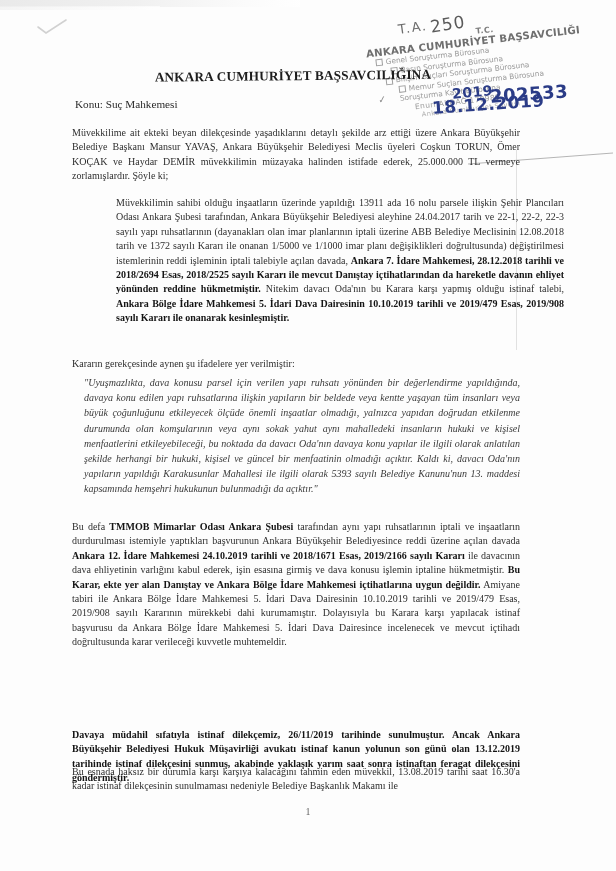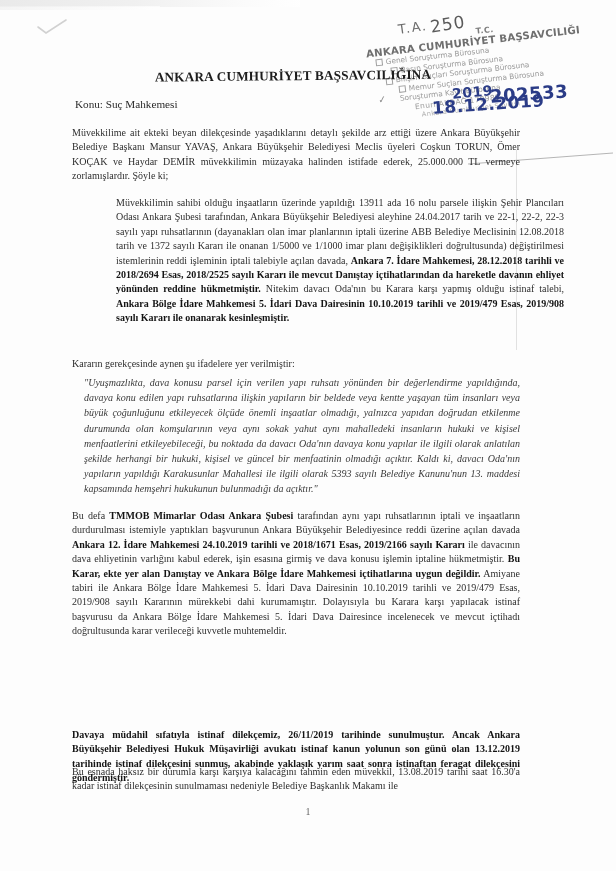--- a/index.html
+++ b/index.html
@@ -100,21 +100,21 @@
   .p2 { top: 196px; margin-left: 44px; }
   .p3 { top: 345px; margin-top: 12px; }
   .p-quote {
     top: 375px;
     left: 84px;
     width: 436px;
     font-style: italic;
     line-height: 15.2px;
     color: #3a3a3a;
   }
-  .p4 { top: 509px; }
+  .p4 { top: 520px; }
   .p5 { top: 728px; }
   .p6 { top: 765px; }
 
   .page-no {
     position: absolute;
     top: 806px;
     left: 0;
     width: 616px;
     text-align: center;
     font-size: 10px;

